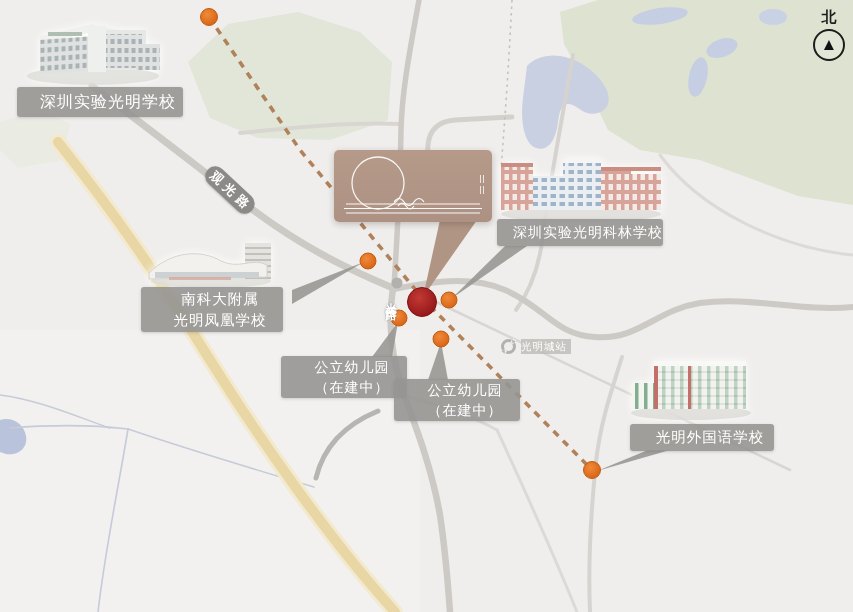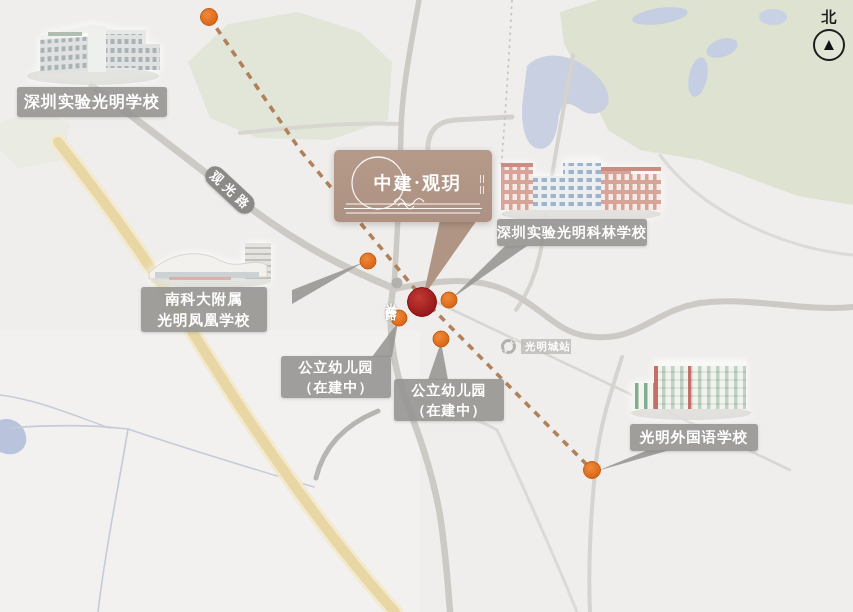--- a/index.html
+++ b/index.html
@@ -7,42 +7,43 @@
     position:relative;width:853px;height:612px;overflow:hidden;
     font-family:"Liberation Sans","DejaVu Sans",sans-serif;
     background:#efeeec;
   }
   #basemap{position:absolute;left:0;top:0;}
   .abs{position:absolute;}
   
   .label-bar{
     position:absolute;
     background:rgba(150,149,146,.9);
-    color:#ffffff;font-weight:bold;text-align:center;
+    color:#ffffff;font-weight:normal;text-align:center;
     border-radius:3px;letter-spacing:1px;
     display:flex;flex-direction:column;justify-content:center;align-items:center;
     white-space:nowrap;overflow:hidden;
     box-shadow:0 1px 3px rgba(90,90,90,.25);
+    padding-left:16px;
   }
   
   .photo{position:absolute;filter:drop-shadow(0 0 5px rgba(255,255,255,.95));}
   
   .pill{
     position:absolute;background:#8b8a87;color:#fff;font-weight:bold;
     border-radius:11px;display:flex;align-items:center;justify-content:center;
     box-shadow:0 1px 2px rgba(80,80,80,.3);
   }
   .vroad-label{
     position:absolute;writing-mode:vertical-rl;color:#ffffff;font-weight:bold;
     text-shadow:0 0 2px rgba(120,120,120,.8);letter-spacing:3px;
   }
   
   .metro-tag{
-    position:absolute;background:rgba(188,186,182,.8);color:#fff;font-weight:bold;
-    border-radius:0;display:flex;align-items:center;justify-content:flex-end;
+    position:absolute;background:rgba(188,186,182,.8);color:#fff;font-weight:normal;
+    border-radius:0;display:flex;align-items:center;justify-content:flex-start;
     letter-spacing:1px;
   }
   
   #logo-bubble{
     position:absolute;left:334px;top:150px;width:158px;height:72px;
     background:linear-gradient(#b59a8a,#ad9283);
     border-radius:5px;box-shadow:0 2px 6px rgba(60,40,30,.25);
   }
   #logo-text{
     position:absolute;left:40px;top:21px;width:104px;height:24px;
@@ -287,21 +288,20 @@
     <svg width="158" height="72" viewBox="0 0 158 72" style="position:absolute;left:0;top:0;">
       <circle cx="44" cy="33" r="26" fill="none" stroke="rgba(255,255,255,.9)" stroke-width="1.3"></circle>
       <g stroke="rgba(255,255,255,.95)" stroke-width="1.2" fill="none">
         <path d="M12,54 H146"></path>
         <path d="M10,58.5 H148"></path>
         <path d="M12,63 H146"></path>
         <path d="M60,52 q 5,-7 10,0 t 10,0 t 10,0"></path>
         <path d="M64,56 q 4,-6 8,0 t 8,0"></path>
       </g>
     </svg>
-    <div id="logo-text">中建·观玥</div>
     <div class="side-mark" style="left:146px;top:25px;height:8px;"></div>
     <div class="side-mark" style="left:149px;top:25px;height:8px;"></div>
     <div class="side-mark" style="left:146px;top:36px;height:8px;"></div>
     <div class="side-mark" style="left:149px;top:36px;height:8px;"></div>
   </div>
 
   <div id="compass-n">北</div>
   <div id="compass-circle">
     <span id="compass-arrow">▲</span>
   </div>

